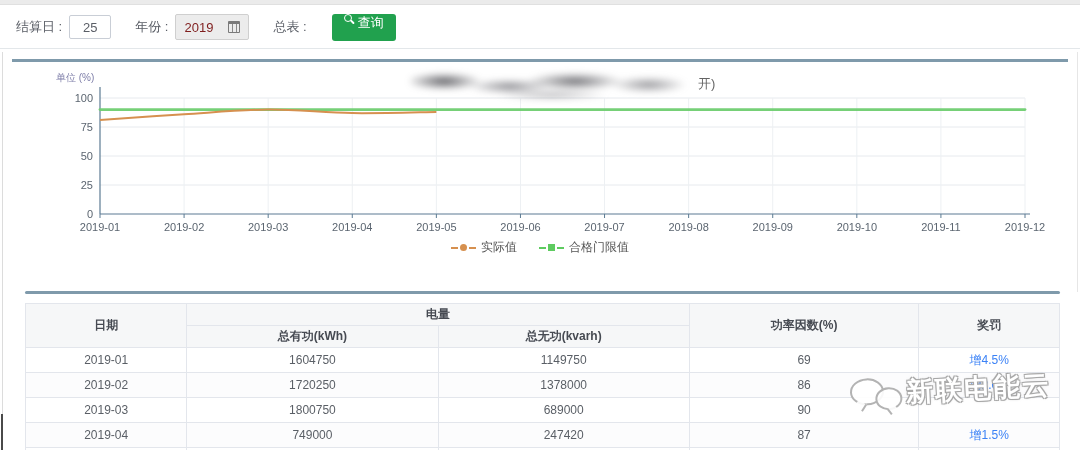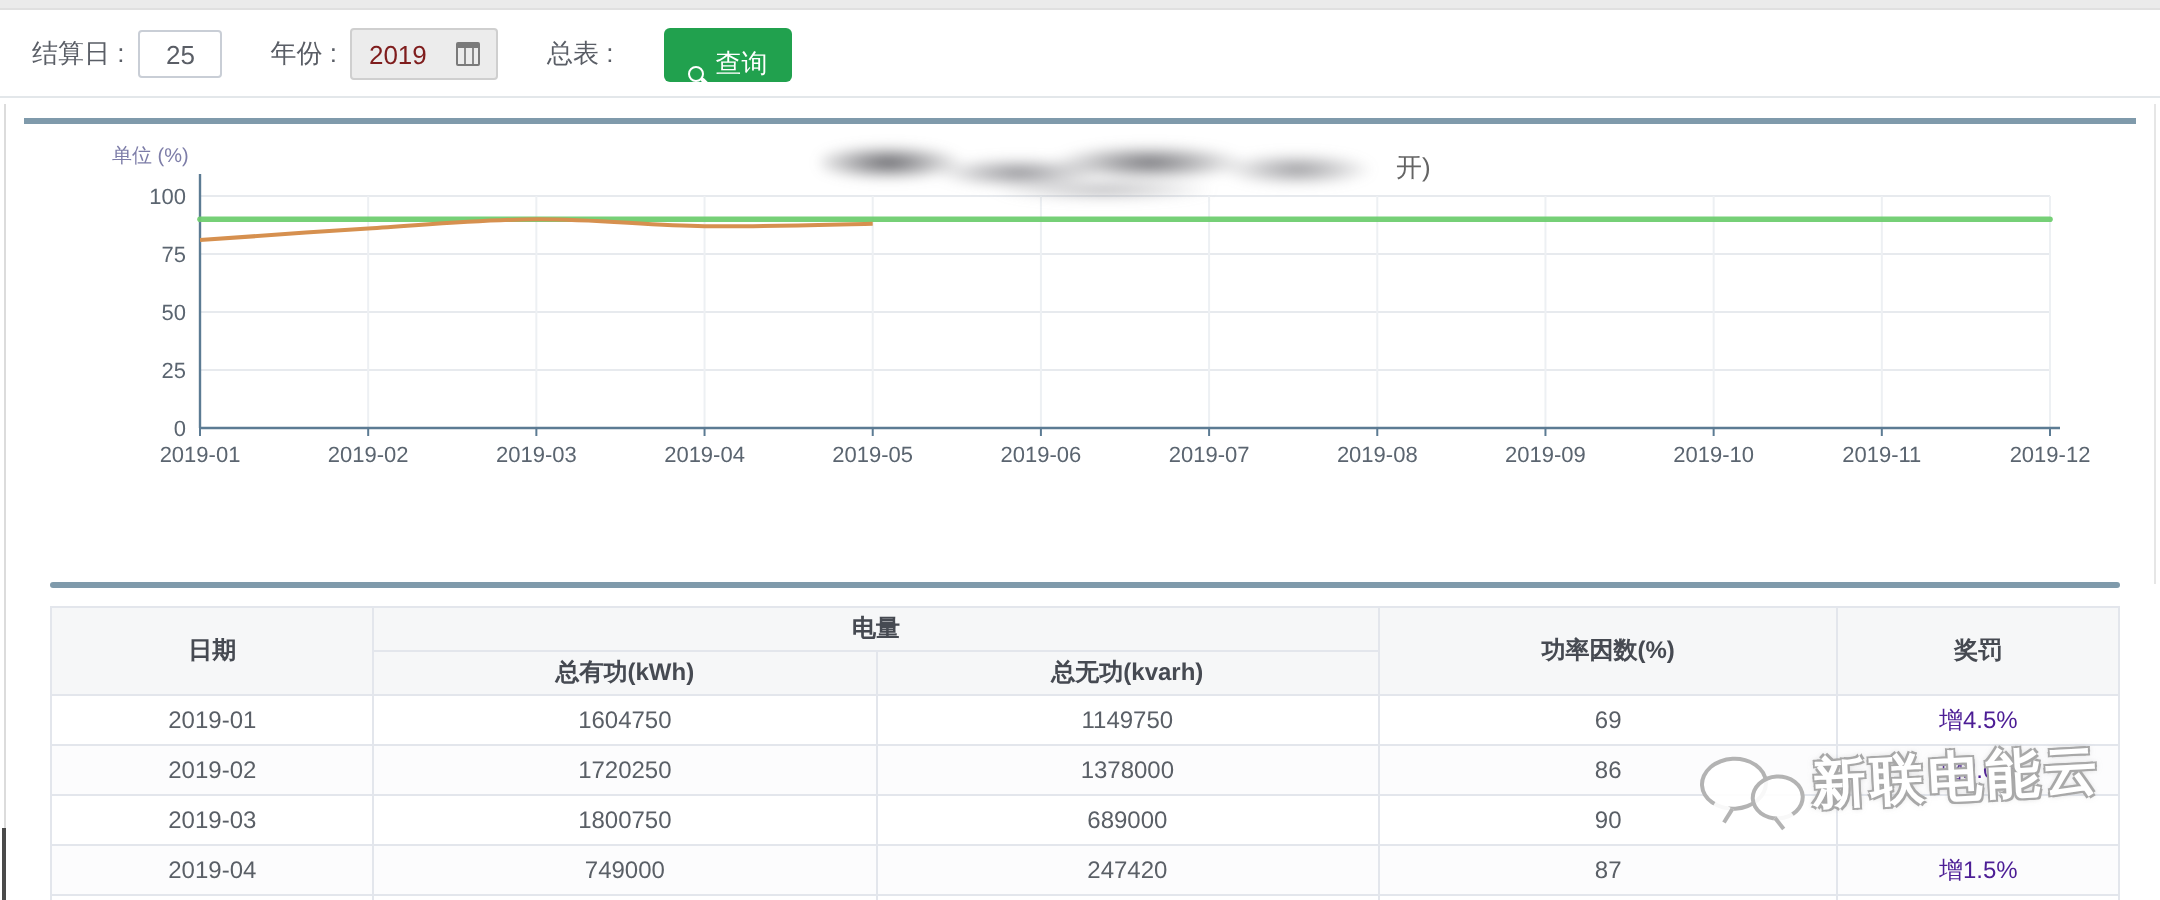--- a/index.html
+++ b/index.html
@@ -14,21 +14,21 @@
   .toolbar { position:absolute; left:0; top:7px; width:988px; height:40px; display:flex; align-items:center; padding-left:16px; font-size:13px; color:#5a5e66; }
   .tb-label { margin-right:7px; white-space:nowrap; }
   .tb-input { width:42px; height:24px; border:1px solid #c9ced6; border-radius:2px; text-align:center; font-size:13px; color:#5a5e66; background:#fff; outline:none; }
   .gap-lg { margin-right:24px; }
   .field-box { height:26px; background:#ececec; border:1px solid #cfcfcf; border-radius:2px; display:flex; align-items:center; justify-content:space-between; padding:0 8px; color:#7f1d1d; }
   .year-box { width:74px; }
   .cal-icon { width:12px; height:12px; border:1px solid #7a7a7a; border-top:3px solid #7a7a7a; border-radius:1px; margin-left:6px;
               background-image:linear-gradient(to right,transparent 3px,#8a8a8a 3px,#8a8a8a 4px,transparent 4px,transparent 7px,#8a8a8a 7px,#8a8a8a 8px,transparent 8px); }
   .meter-select { width:120px; cursor:pointer; font-size:12px; color:#4a4e55; }
   .caret { width:0; height:0; border-left:4px solid transparent; border-right:4px solid transparent; border-top:5px solid #7a7a7a; margin-left:5px; }
-  .query-btn { margin-left:18px; height:27px; padding:0 12px; background:#21a14e; border:none; border-radius:3px; color:#fff; font-size:13px; display:flex; align-items:flex-end; gap:6px; cursor:pointer; }
+  .query-btn { margin-left:18px; height:27px; padding:0 12px; background:#21a14e; border:none; border-radius:3px; color:#fff; font-size:13px; display:flex; align-items:flex-start; gap:6px; cursor:pointer; }
   .mag { width:8px; height:8px; border:1.6px solid #fff; border-radius:50%; position:relative; display:inline-block; }
   .mag::after { content:''; position:absolute; width:5px; height:1.6px; background:#fff; transform:rotate(45deg); right:-4px; bottom:-2px; border-radius:1px; }
 
   .toolbar-divider { position:absolute; left:0; top:48px; width:1080px; height:1px; background:#e3e7ea; }
 
   
   .edge-left { position:absolute; left:2px; top:52px; width:1px; height:398px; background:#dcdcdc; }
   .edge-left-dark { position:absolute; left:1px; top:414px; width:2px; height:36px; background:#4a4a4a; }
   .edge-right { position:absolute; left:1077px; top:52px; width:1px; height:240px; background:#e6e6e6; }
 
@@ -54,21 +54,21 @@
   .c-thresh { background:#5ecb60; }
 
   
   .table-panel { position:absolute; left:25px; top:291px; width:1035px; }
   .accent-bar { height:3px; background:#7f9aab; border-radius:2px; }
   table.energy { margin-top:9px; width:100%; border-collapse:collapse; table-layout:fixed; font-size:12px; color:#5a5f66; }
   table.energy th, table.energy td { border:1px solid #e3e6ec; text-align:center; overflow:hidden; white-space:nowrap; }
   table.energy thead th { background:#f6f7f8; height:22px; font-weight:bold; color:#464a52; }
   table.energy td { height:25px; background:#fff; }
   table.energy tr.even td { background:#fcfcfd; }
-  td.penalty { color:#4c1d95; }
+  td.penalty { color:#3b82f6; }
 
   
   .watermark { position:absolute; left:850px; top:372px; display:flex; align-items:center; gap:4px; transform:rotate(-3deg); z-index:6; pointer-events:none; }
   .wm-bubbles { display:flex; align-items:flex-start; }
   .wm-b1 { width:34px; height:27px; border:2px solid #b3b3b3; background:rgba(255,255,255,.9); border-radius:50% 50% 50% 50%; position:relative; }
   .wm-b1::after { content:''; position:absolute; left:3px; bottom:-6px; width:8px; height:8px; background:rgba(255,255,255,.9); border-right:2px solid #b3b3b3; transform:rotate(35deg); }
   .wm-b2 { width:27px; height:23px; border:2px solid #b3b3b3; background:rgba(255,255,255,.9); border-radius:50%; margin-left:-9px; margin-top:10px; position:relative; }
   .wm-b2::after { content:''; position:absolute; right:4px; bottom:-5px; width:7px; height:7px; background:rgba(255,255,255,.9); border-left:2px solid #b3b3b3; transform:rotate(-35deg); }
   .wm-text { font-size:27px; font-weight:bold; letter-spacing:2px; color:#fff;
              text-shadow:-1px -1px 0 #a8a8a8, 1px -1px 0 #a8a8a8, -1px 1px 0 #a8a8a8, 1px 1px 0 #a8a8a8, 0 0 3px rgba(150,150,150,.6); }
@@ -145,20 +145,38 @@
       <line x1="928.9090909090909" x2="928.9090909090909" y1="152" y2="156" stroke="#5c7b93" stroke-width="1"></line>
       <text x="928.9090909090909" y="169" text-anchor="middle" fill="#5b6570" font-size="11">2019-11</text>
       <line x1="1013" x2="1013" y1="152" y2="156" stroke="#5c7b93" stroke-width="1"></line>
       <text x="1013" y="169" text-anchor="middle" fill="#5b6570" font-size="11">2019-12</text>
       <line x1="88" x2="1013" y1="47.599999999999994" y2="47.599999999999994" stroke="#6fce70" stroke-width="2.8" stroke-linecap="round" opacity="0.95"></line>
       <path d="M88,58.040000000000006C102.01515151515152,57.07333333333334,144.06060606060606,53.98,172.0909090909091,52.239999999999995C200.12121212121212,50.49999999999999,228.15151515151516,47.79333333333333,256.1818181818182,47.599999999999994C284.2121212121212,47.40666666666666,312.24242424242425,50.69333333333333,340.27272727272725,51.08C368.30303030303025,51.46666666666667,410.3484848484849,50.11333333333334,424.3636363636364,49.92" fill="none" stroke="#d6904f" stroke-width="2"></path>
     </svg>
   <div class="unit-label">单位 (%)</div>
   <div class="redact"></div>
   <div class="redact-frag">开)</div>
+  <div class="legend">
+    <div class="legend-item">
+      <span class="lm">
+        <span class="lm-line c-actual"></span>
+          <span class="lm-dot c-actual"></span>
+          <span class="lm-line c-actual"></span>
+      </span>
+      <span>实际值</span>
+    </div>
+    <div class="legend-item">
+      <span class="lm">
+        <span class="lm-line c-thresh"></span>
+          <span class="lm-sq c-thresh"></span>
+          <span class="lm-line c-thresh"></span>
+      </span>
+      <span>合格门限值</span>
+    </div>
+  </div>
 </div>
 
 <div class="table-panel">
   <div class="accent-bar"></div>
   <table class="energy">
     <colgroup>
       <col style="width:15.6%">
         <col style="width:24.3%">
         <col style="width:24.3%">
         <col style="width:22.2%">

